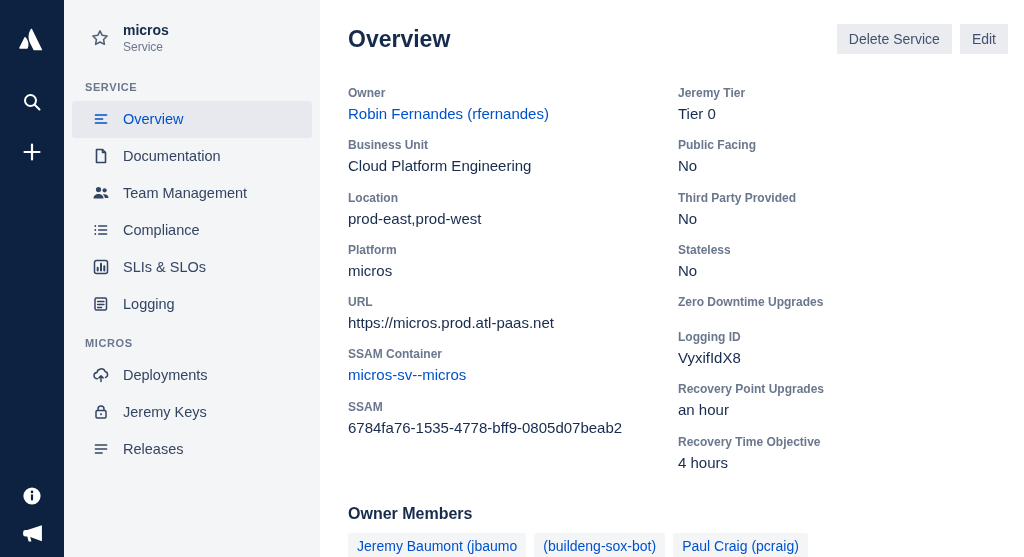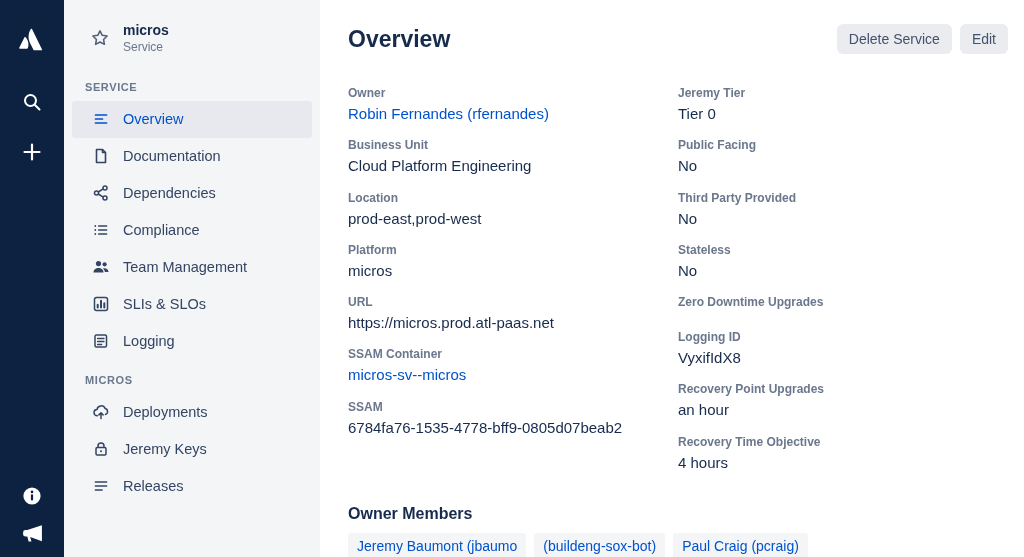--- a/index.html
+++ b/index.html
@@ -48,21 +48,21 @@
     font-size:14.5px;color:var(--nav_text);cursor:pointer;
   }
   .nav-item .nav-icon{display:flex;width:18px;height:18px;align-items:center;justify-content:center;}
   .nav-item.active{background:var(--active_bg);color:var(--accent);font-weight:400;}
   
   .main{flex:1;padding:24px 16px 0 28px;overflow:hidden;}
   .main-header{display:flex;justify-content:space-between;align-items:center;margin-bottom:32px;}
   .page-title{font-size:23px;font-weight:700;color:var(--text_dark);margin:0;}
   .header-buttons{display:flex;gap:8px;}
   .btn{
-    background:var(--button_bg);border:none;border-radius:6px;
+    background:var(--button_bg);border:none;border-radius:1px;
     padding:7px 12px;font-size:14px;color:#42526e;cursor:pointer;
     font-family:"Liberation Sans", sans-serif;
   }
   .fields{display:flex;}
   .fields .col{width:340px;display:flex;flex-direction:column;}
   .field{margin-bottom:16px;}
   .field-label{font-size:12px;font-weight:700;color:var(--text_label);margin-bottom:5px;}
   .field-value{font-size:15px;color:var(--text_dark);line-height:1.15;}
   .field-value.link{color:var(--accent);cursor:pointer;}
   .team{margin-top:18px;}
@@ -138,54 +138,43 @@
   <div class="nav-item">
     <span class="nav-icon">
       <svg width="18" height="18" viewBox="0 0 18 18" fill="none" stroke="currentColor" stroke-width="1.6" stroke-linejoin="round">
         <path d="M4.5 2.5h6l3 3v10h-9z"></path>
         <path d="M10.5 2.5v3h3"></path>
       </svg>
     </span>
     <span>Documentation</span>
   </div>
 
-  <div class="nav-item">
-    <span class="nav-icon">
-      <svg width="18" height="18" viewBox="0 0 18 18" fill="none" stroke="currentColor" stroke-width="1.5">
-        <circle cx="4.5" cy="9" r="2"></circle>
-          <circle cx="13" cy="4" r="2"></circle>
-          <circle cx="13" cy="14" r="2"></circle>
-        <path d="M6.3 8L11.2 4.9M6.3 10l4.9 3.1"></path>
-      </svg>
-    </span>
-    <span>Dependencies</span>
+
+  <div class="nav-item">
+    <span class="nav-icon">
+      <svg width="18" height="18" viewBox="0 0 18 18" fill="currentColor">
+        <circle cx="6.5" cy="5.6" r="2.6"></circle>
+        <circle cx="12.6" cy="6.3" r="2.1"></circle>
+        <path d="M1.5 14.5c0-2.8 2.2-4.5 5-4.5s5 1.7 5 4.5z"></path>
+        <path d="M12.4 10.2c2.4 0 4.1 1.6 4.1 3.9h-3.6c-.2-1.6-.9-2.9-2-3.6.5-.2 1-.3 1.5-.3z"></path>
+      </svg>
+    </span>
+    <span>Team Management</span>
   </div>
 
   <div class="nav-item">
     <span class="nav-icon">
       <svg width="18" height="18" viewBox="0 0 18 18" fill="none" stroke="currentColor" stroke-width="1.7" stroke-linecap="round">
         <path d="M6.8 5h7.7M6.8 9h7.7M6.8 13h7.7"></path>
         <circle cx="3.3" cy="5" r=".9" fill="currentColor" stroke="none"></circle>
         <circle cx="3.3" cy="9" r=".9" fill="currentColor" stroke="none"></circle>
         <circle cx="3.3" cy="13" r=".9" fill="currentColor" stroke="none"></circle>
       </svg>
     </span>
     <span>Compliance</span>
-  </div>
-
-  <div class="nav-item">
-    <span class="nav-icon">
-      <svg width="18" height="18" viewBox="0 0 18 18" fill="currentColor">
-        <circle cx="6.5" cy="5.6" r="2.6"></circle>
-        <circle cx="12.6" cy="6.3" r="2.1"></circle>
-        <path d="M1.5 14.5c0-2.8 2.2-4.5 5-4.5s5 1.7 5 4.5z"></path>
-        <path d="M12.4 10.2c2.4 0 4.1 1.6 4.1 3.9h-3.6c-.2-1.6-.9-2.9-2-3.6.5-.2 1-.3 1.5-.3z"></path>
-      </svg>
-    </span>
-    <span>Team Management</span>
   </div>
 
   <div class="nav-item">
     <span class="nav-icon">
       <svg width="18" height="18" viewBox="0 0 18 18" fill="none" stroke="currentColor" stroke-width="1.5">
         <rect x="2.5" y="2.5" width="13" height="13" rx="2"></rect>
         <path d="M5.7 12.5V9.8M9 12.5V5.8M12.3 12.5V8.3" stroke-width="2" stroke-linecap="round"></path>
       </svg>
     </span>
     <span>SLIs &amp; SLOs</span>

